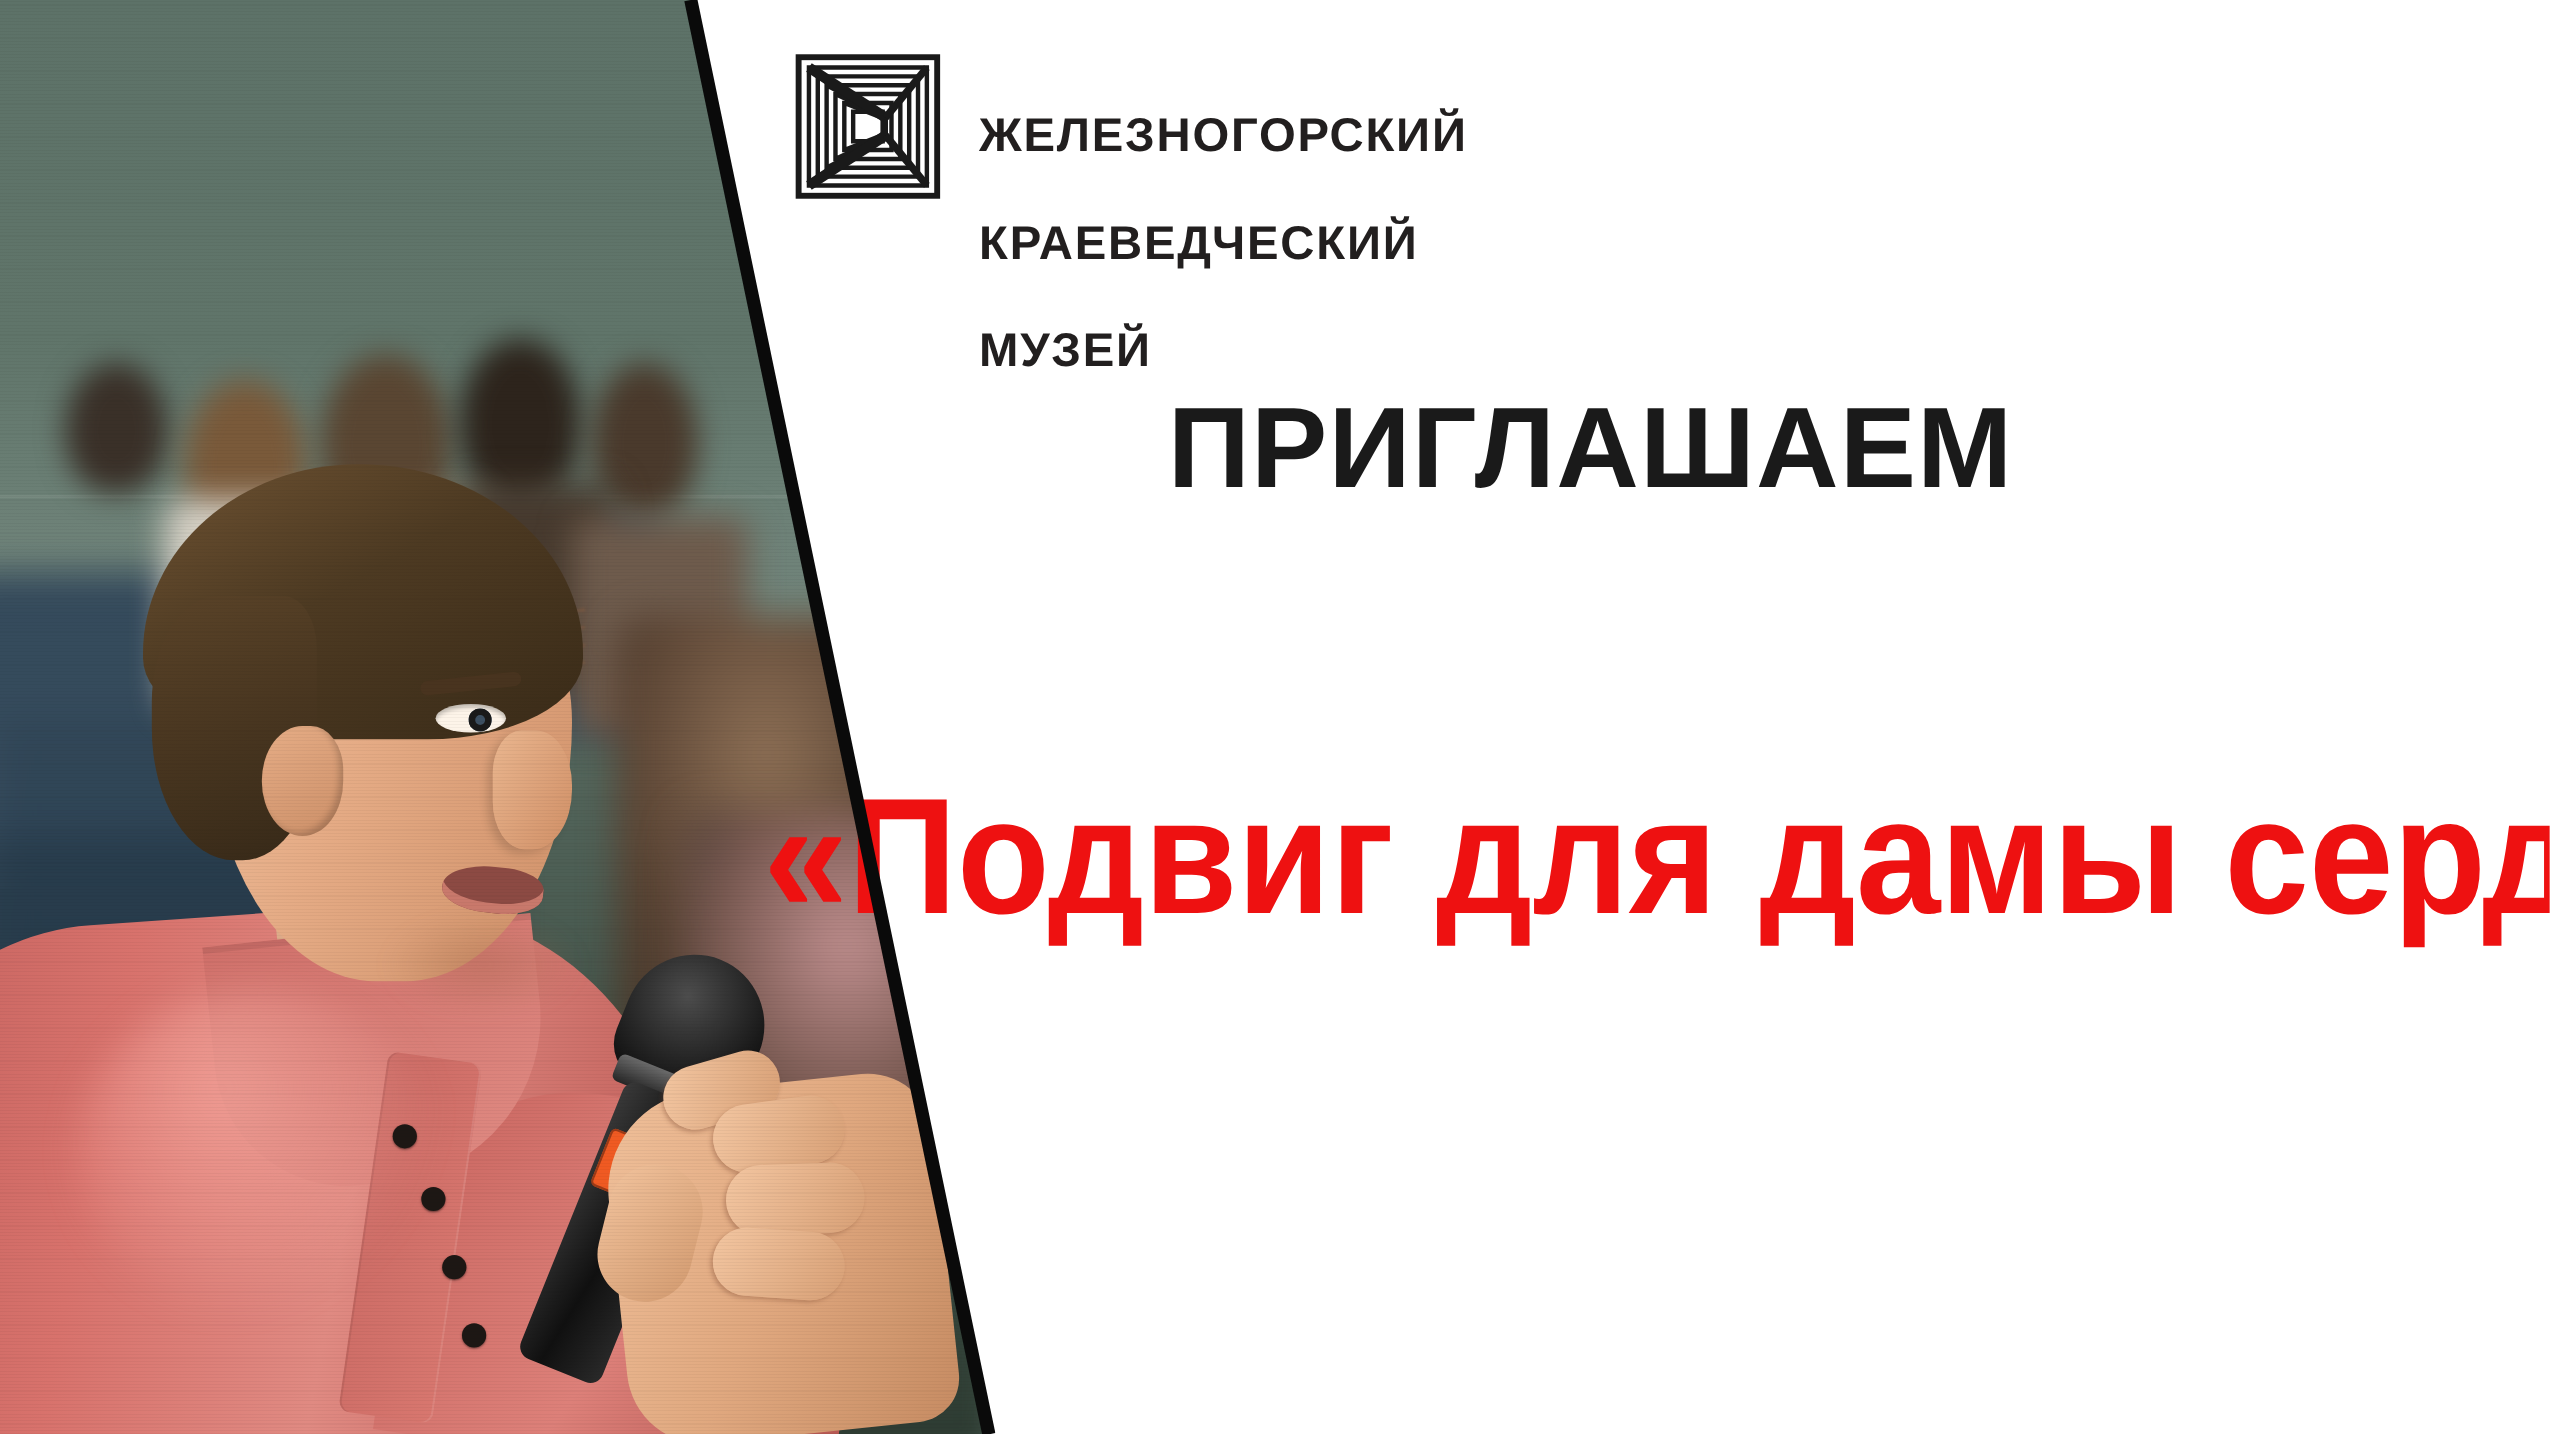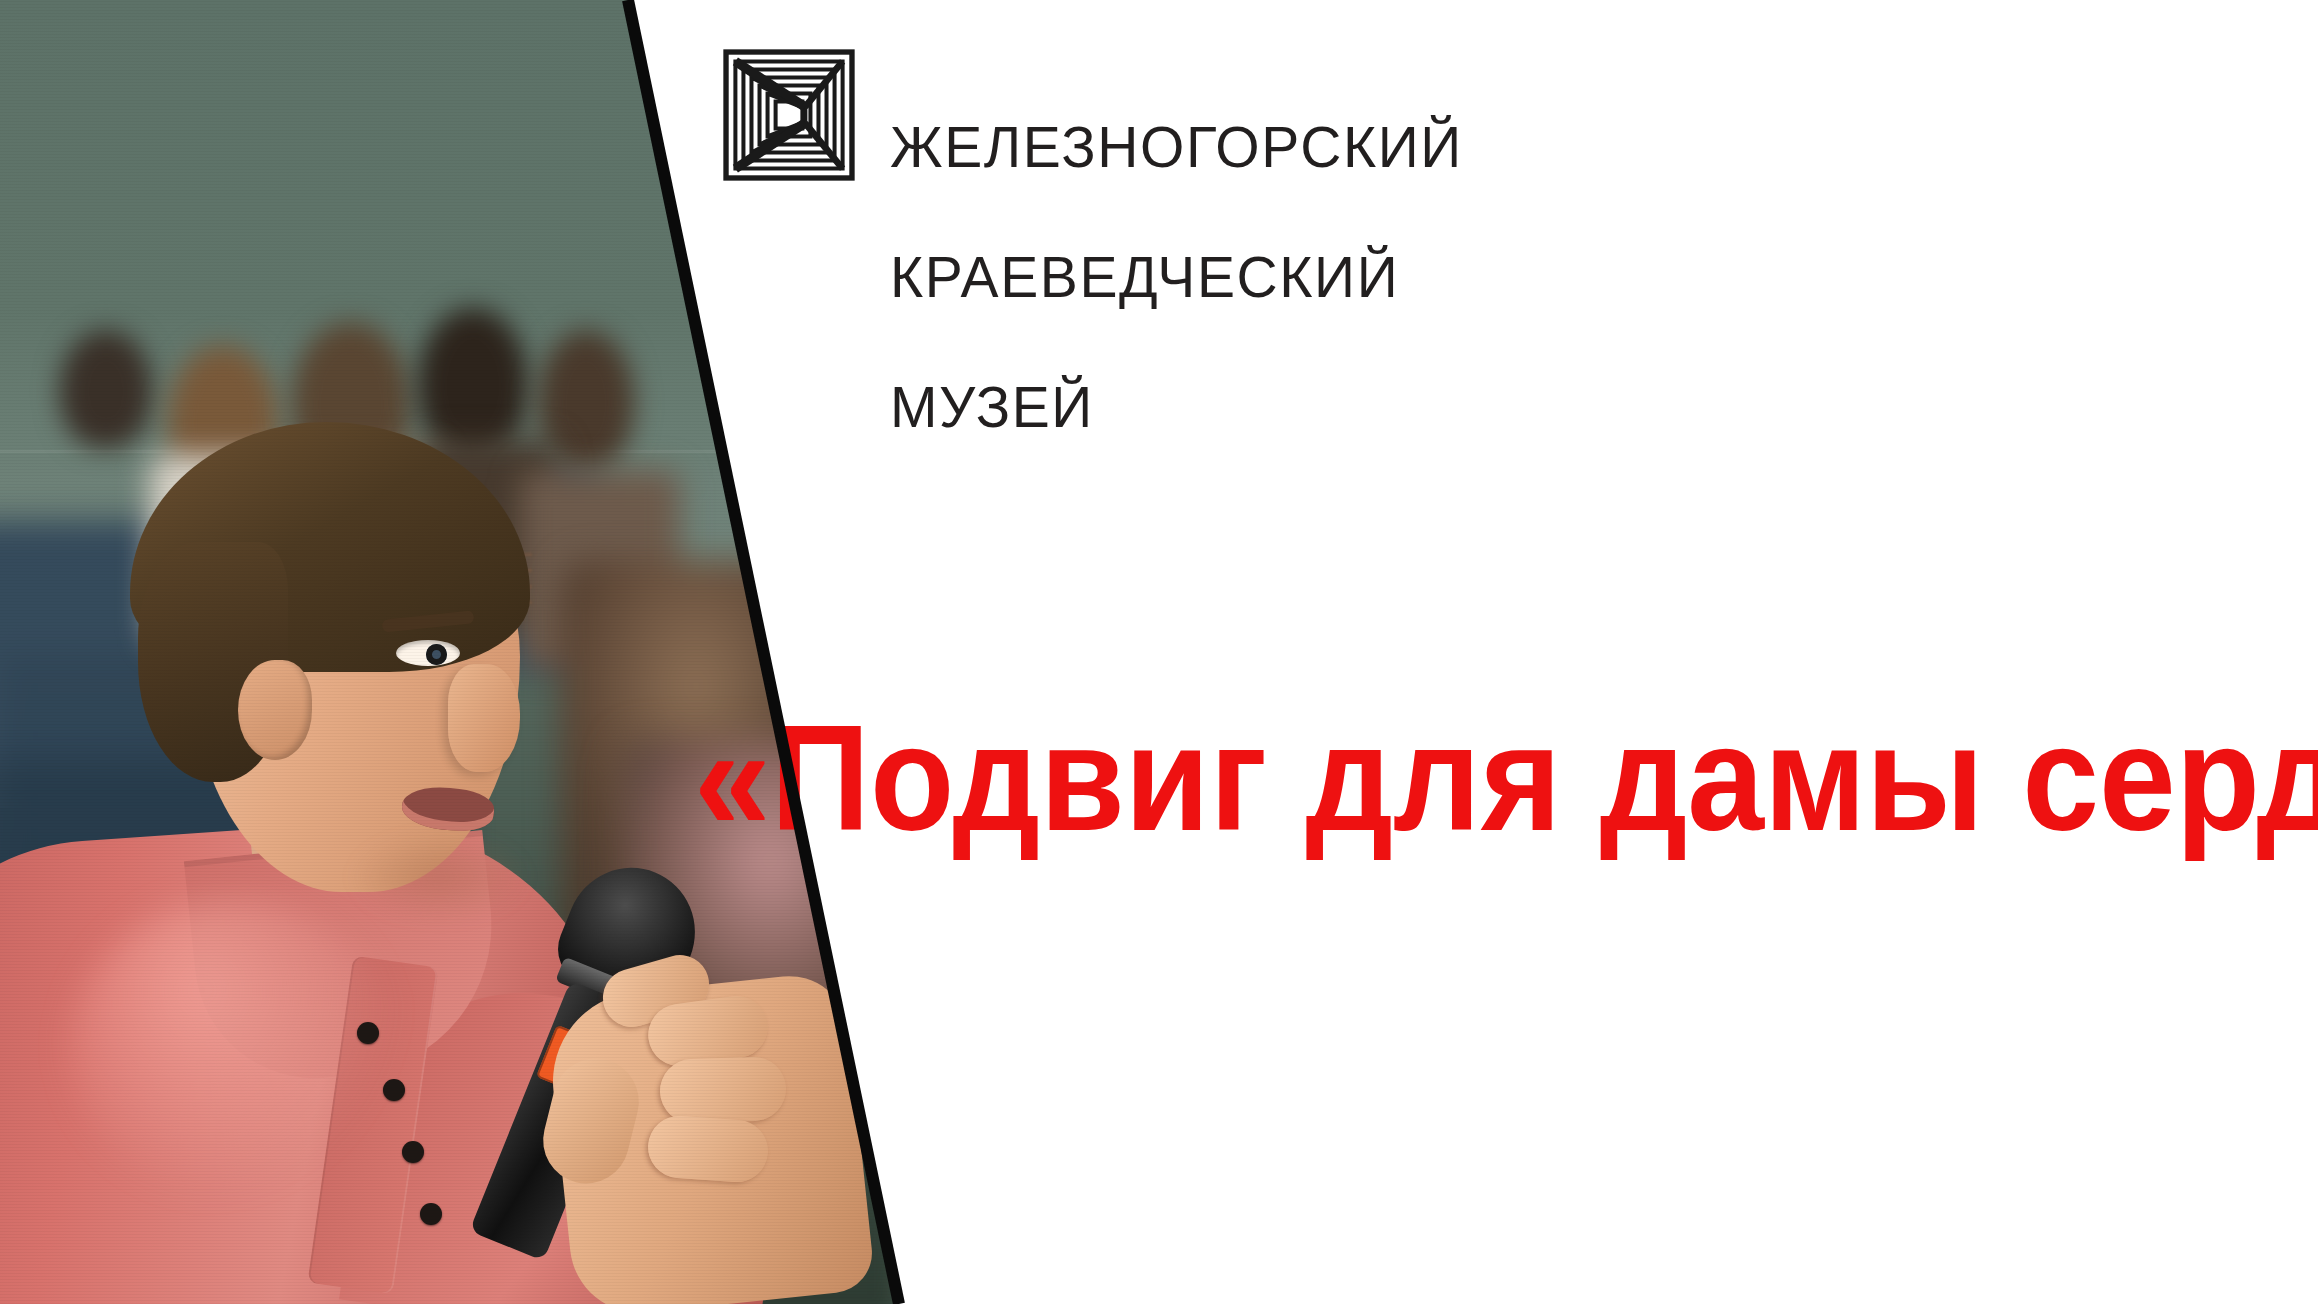--- a/index.html
+++ b/index.html
@@ -322,23 +322,23 @@
     display: flex;
     align-items: flex-start;
     gap: 34px;
   }
   .logo-mark {
     width: 134px; height: 134px;
     flex: 0 0 auto;
   }
   .logo-text {
     color: #221f1f;
-    font-size: 57px;
+    font-size: 43px;
     line-height: 1.14;
-    font-weight: 400;
+    font-weight: 700;
     letter-spacing: 1.6px;
     white-space: pre-line;
     padding-top: 2px;
   }
   .logo-line { display: block; }
 
   .headline {
     position: absolute;
     left: 628px;
     right: 54px;
@@ -476,17 +476,18 @@
       <line x1="62" y1="44" x2="90" y2="10" stroke="#1a1a1a" stroke-width="5"></line>
       <line x1="62" y1="56" x2="90" y2="90" stroke="#1a1a1a" stroke-width="5"></line>
     </svg>
     <div class="logo-text">
       <span class="logo-line">ЖЕЛЕЗНОГОРСКИЙ</span>
       <span class="logo-line">КРАЕВЕДЧЕСКИЙ</span>
       <span class="logo-line">МУЗЕЙ</span>
     </div>
   </div>
 
+  <div class="headline">ПРИГЛАШАЕМ</div>
 
 
   <div class="title-red">«Подвиг для дамы сердца»</div>
 
 </div>
 
 </body></html>

